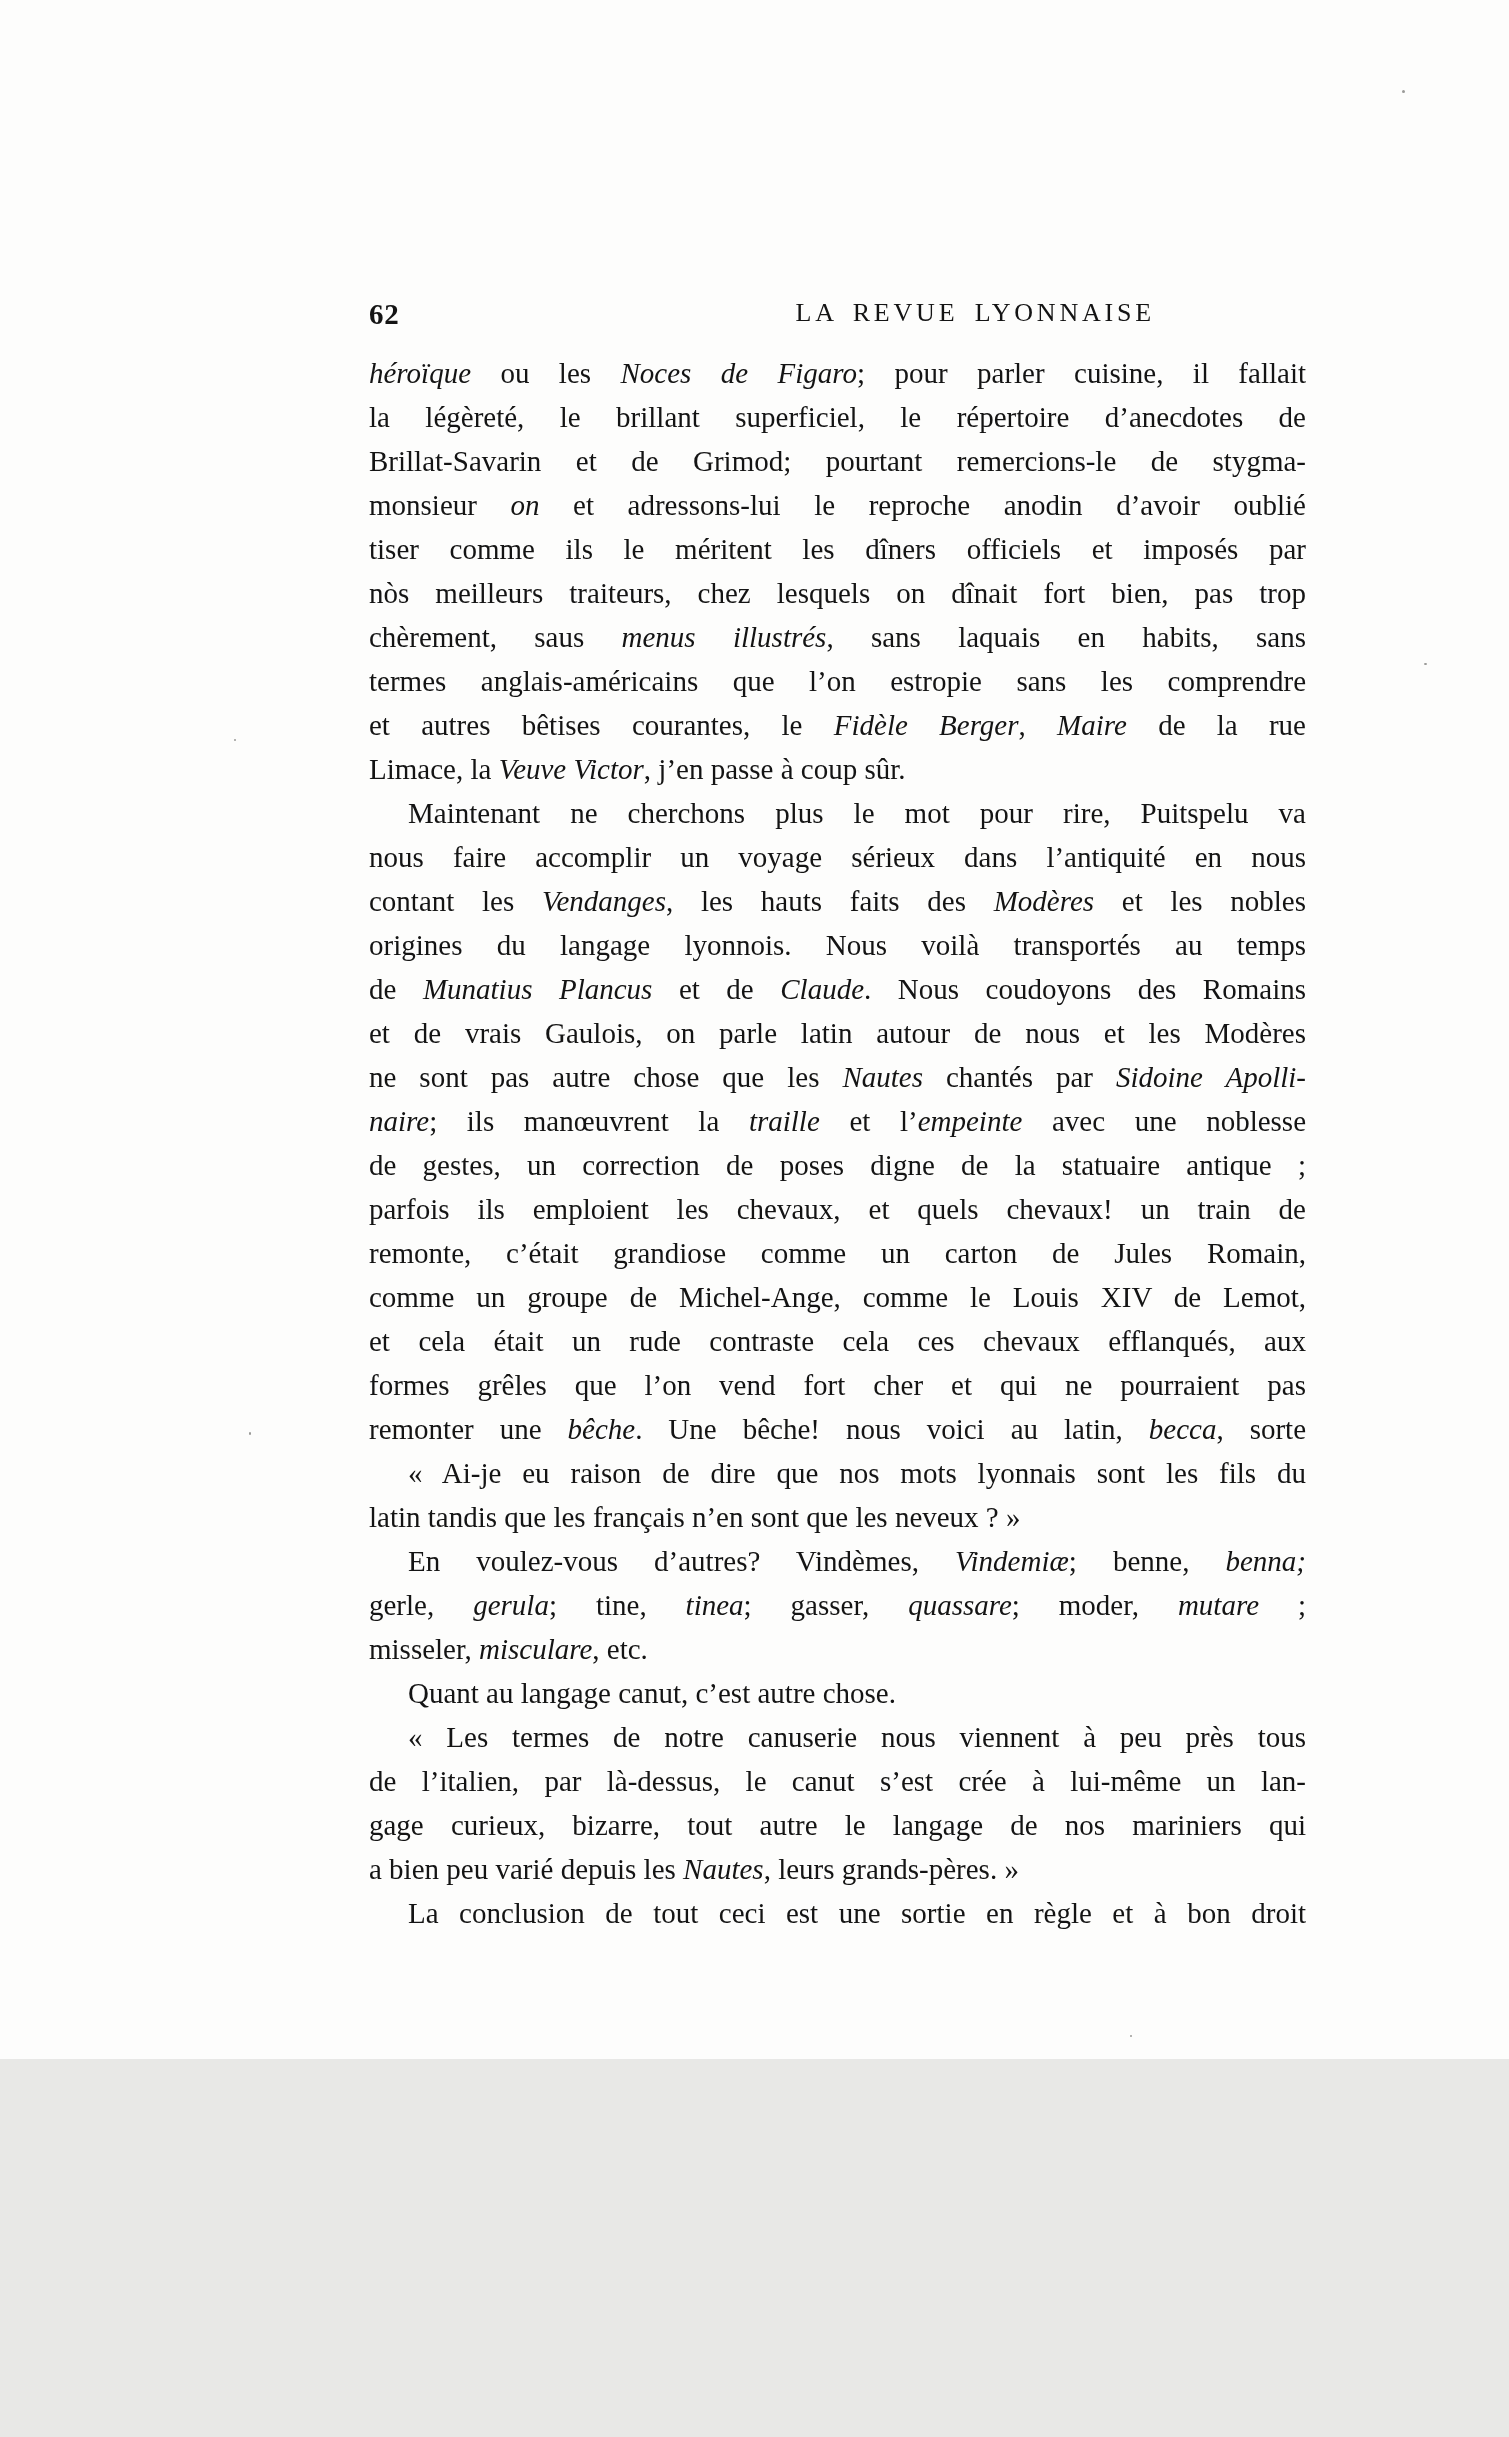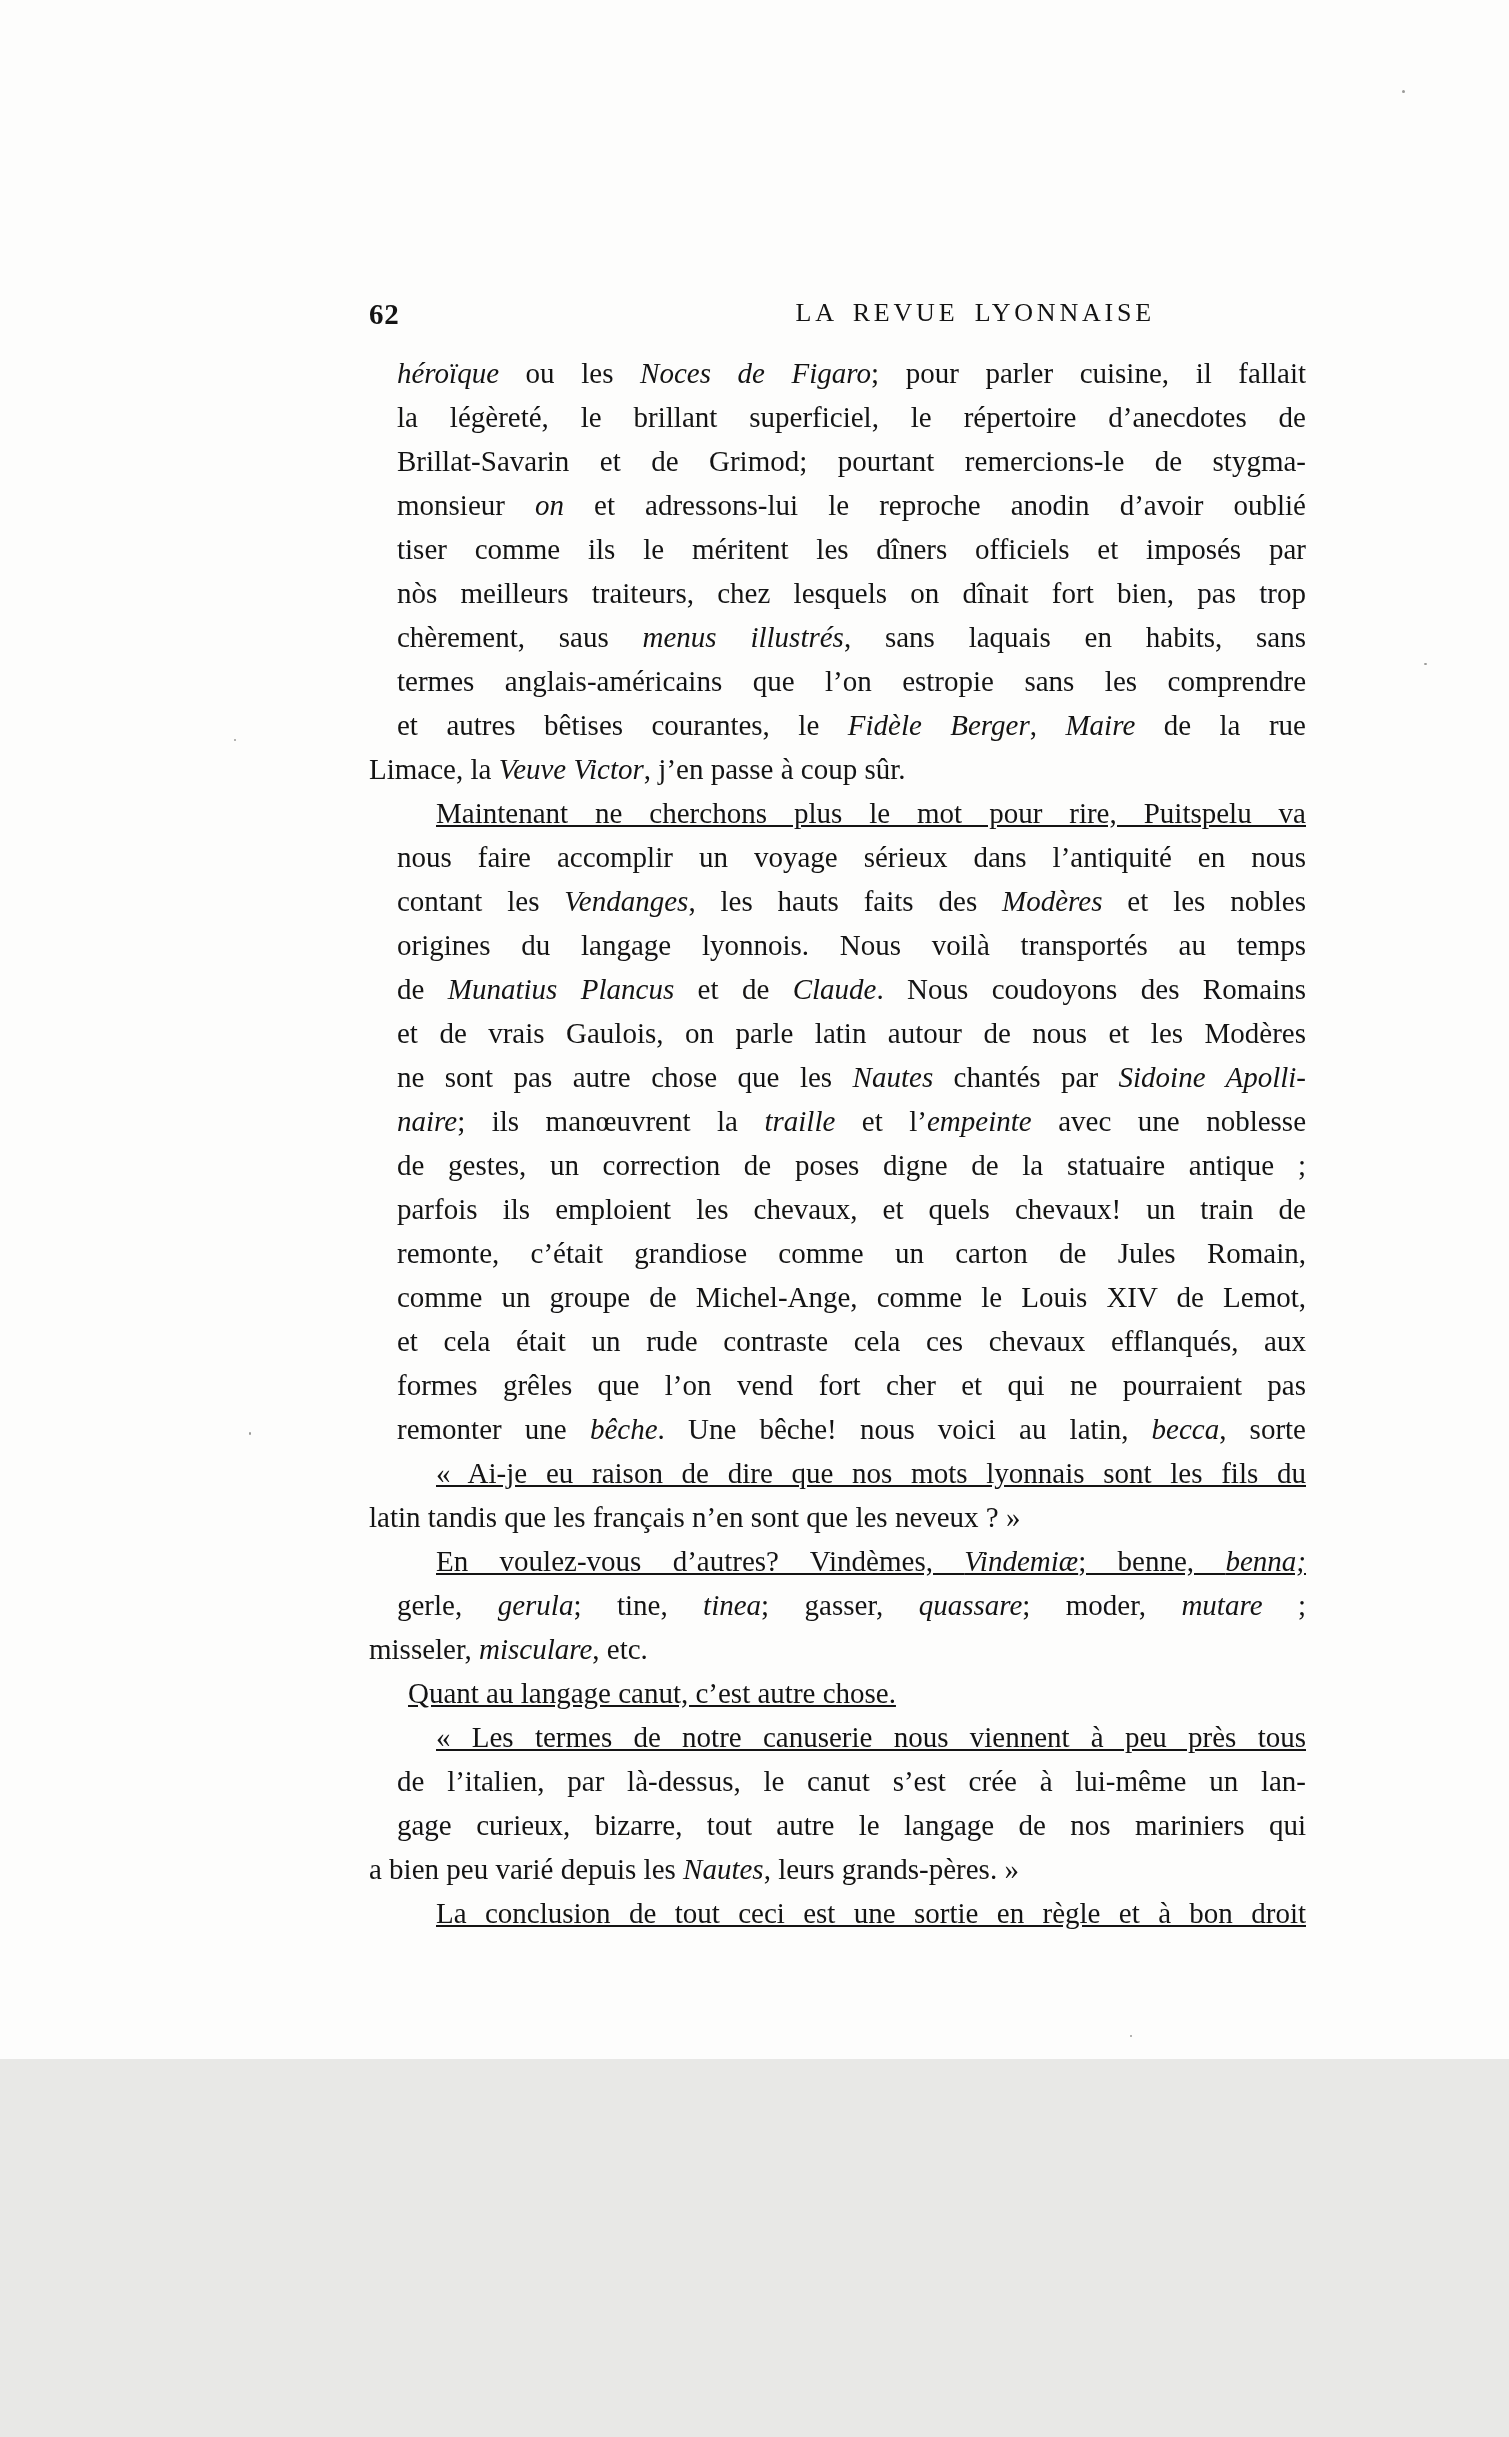--- a/index.html
+++ b/index.html
@@ -47,29 +47,29 @@
   .page-body {
     margin-top: 19.6px;
     font-size: 29px;
   }
   .line {
     height: 44px;
     line-height: 44px;
     overflow: hidden;
     white-space: normal;
   }
-  .line.j { text-align: justify; margin-left: 28px; }
+  .line.j { text-align: justify; }
   .line.j::after {
     content: "";
     display: inline-block;
     width: 100%;
     height: 0;
     vertical-align: top;
   }
-  .line.ind { text-indent: 39px; text-decoration: underline; }
+  .line.ind { text-indent: 39px; }
   .it { font-style: italic; }
   .scan-noise span {
     position: absolute;
     background: #9a9a98;
     border-radius: 50%;
   }
 </style>
 </head>
 <body>
 

